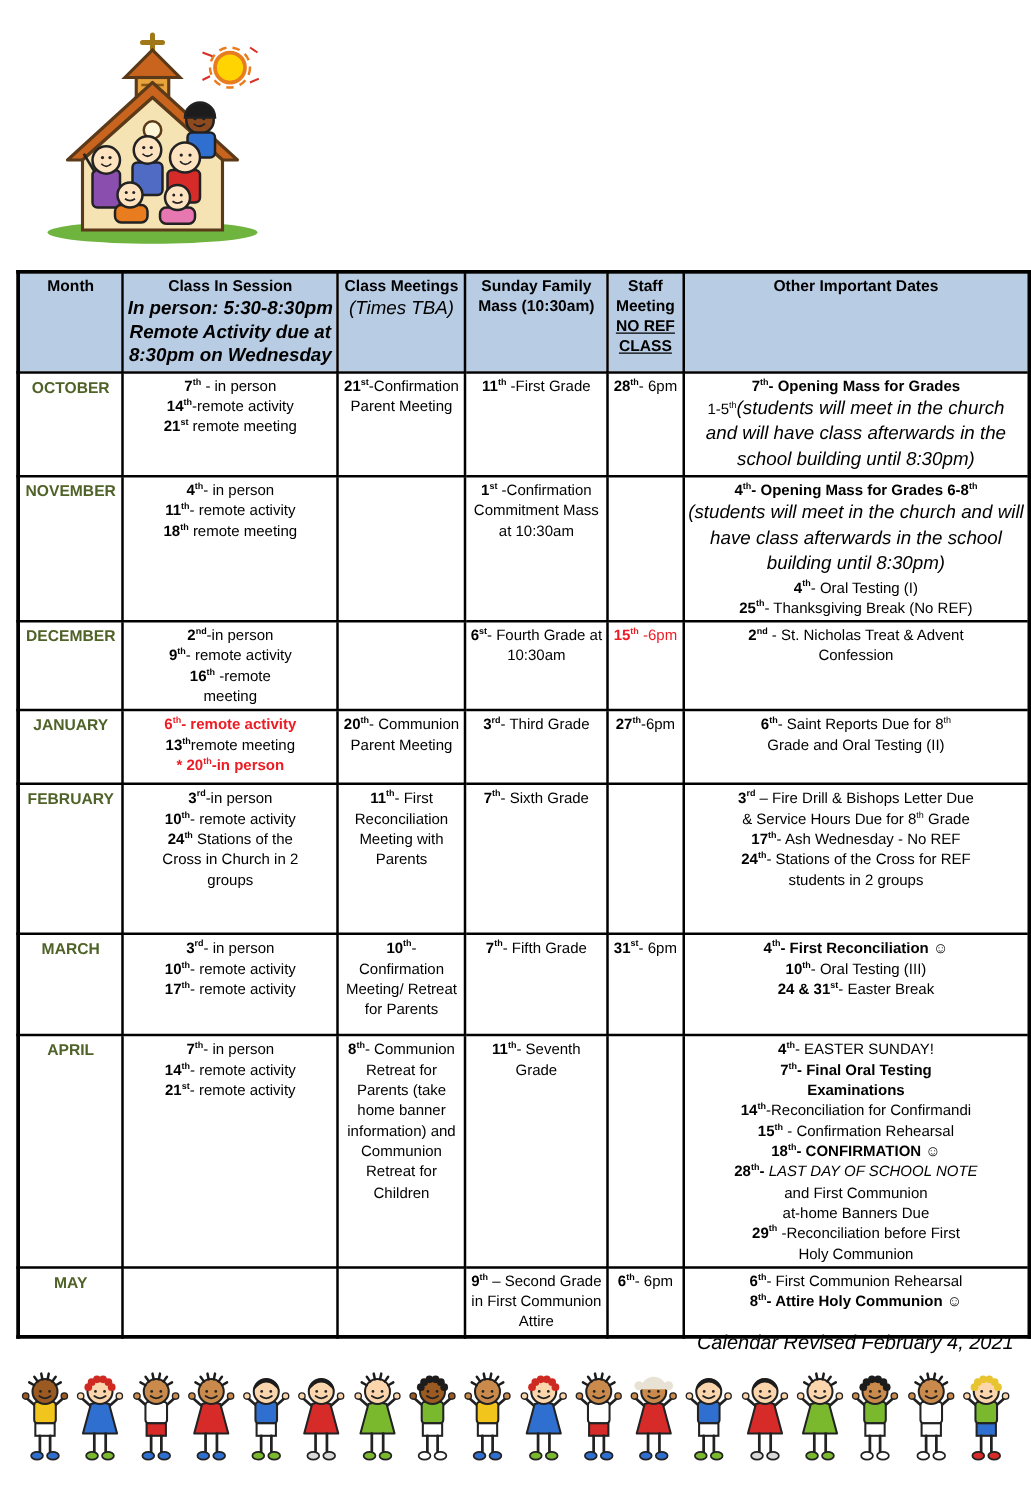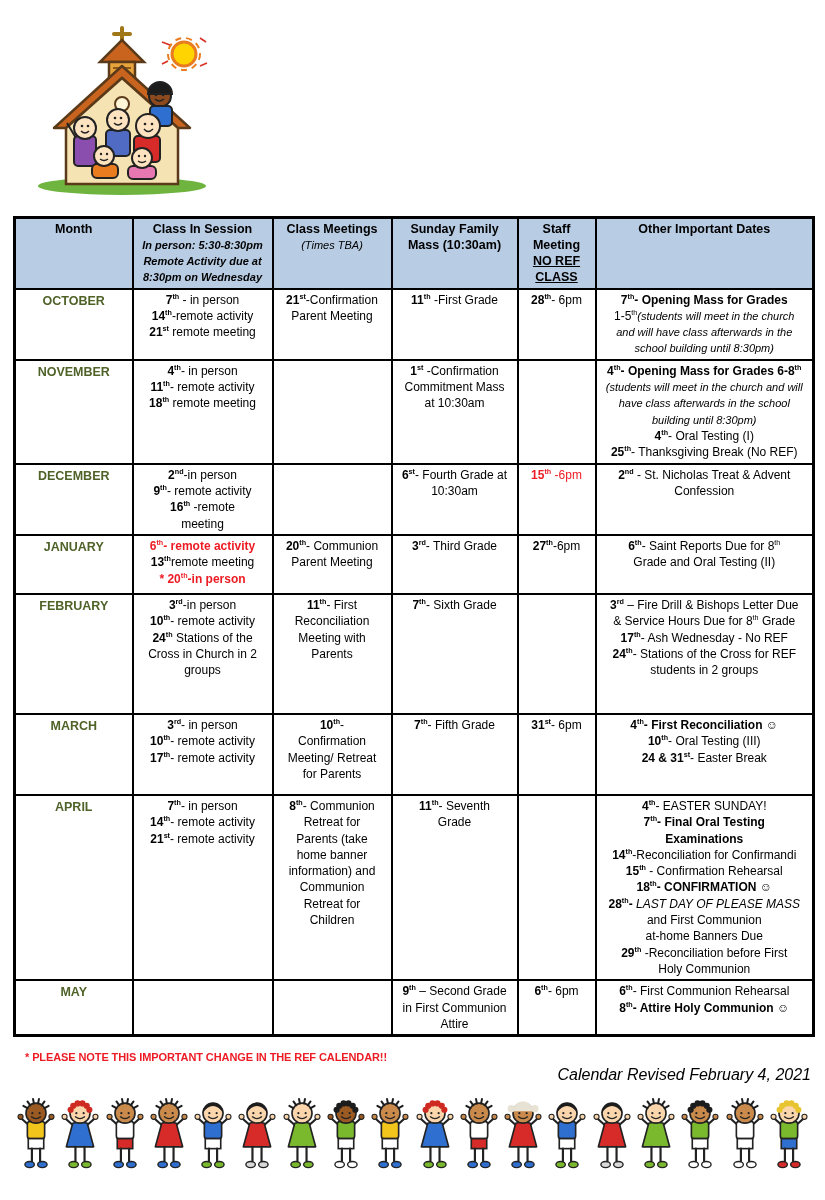--- a/index.html
+++ b/index.html
@@ -15,21 +15,21 @@
   table.cal{position:absolute;left:13px;top:216px;border-collapse:collapse;table-layout:fixed;
             border:3px solid #000;}
   .cal th,.cal td{border:2px solid #000;vertical-align:top;padding:2px 3px;text-align:center;overflow:hidden;}
   .cal th{background:var(--hdr,#b8cce4);font-size:12.5px;line-height:1.28;font-weight:normal;}
   .cal td{font-size:12px;line-height:1.36;border-radius:18px;}
   .ln{white-space:nowrap;}
   .b{font-weight:bold;}
   .i{font-style:italic;}
   .r{color:var(--red,#ed1c24);}
   .u{text-decoration:underline;}
-  .sm{font-size:11px;}
+  .sm{font-size:15px;}
   sup{font-size:0.6em;vertical-align:super;line-height:0;}
   .month-cell .ln{color:var(--green,#4f6228);font-weight:bold;font-size:12.5px;padding-top:1px;}
 
   
   .footer-note{position:absolute;left:25px;top:1051px;color:var(--red,#ed1c24);
                font-weight:bold;font-size:11px;letter-spacing:-0.1px;}
   .revised{position:absolute;right:14px;top:1066px;font-style:italic;font-size:16px;}
   .kids-row{position:absolute;left:16px;top:1094px;width:793px;display:flex;
             justify-content:space-between;align-items:flex-end;}
 </style>
@@ -319,21 +319,21 @@
             <div class="ln"><span>Grade</span></div>
           </td>
           <td></td>
           <td>
             <div class="ln"><span class="b">4<sup>th</sup></span><span>- EASTER SUNDAY!</span></div>
             <div class="ln"><span class="b">7<sup>th</sup></span><span class="b">- Final Oral Testing</span></div>
             <div class="ln"><span class="b">Examinations</span></div>
             <div class="ln"><span class="b">14<sup>th</sup></span><span>-Reconciliation for Confirmandi</span></div>
             <div class="ln"><span class="b">15<sup>th</sup></span><span> - Confirmation Rehearsal</span></div>
             <div class="ln"><span class="b">18<sup>th</sup></span><span class="b">- CONFIRMATION ☺</span></div>
-            <div class="ln"><span class="b">28<sup>th</sup></span><span class="b">- </span><span class="i">LAST DAY OF PLEASE MASS</span></div>
+            <div class="ln"><span class="b">28<sup>th</sup></span><span class="b">- </span><span class="i">LAST DAY OF SCHOOL NOTE</span></div>
             <div class="ln"><span>and First Communion</span></div>
             <div class="ln"><span>at-home Banners Due</span></div>
             <div class="ln"><span class="b">29<sup>th</sup></span><span> -Reconciliation before First</span></div>
             <div class="ln"><span>Holy Communion</span></div>
           </td>
         </tr>
         <tr style="height: 55px;">
           <td class="month-cell">
             <div class="ln">MAY</div>
           </td>
@@ -348,21 +348,20 @@
             <div class="ln"><span class="b">6<sup>th</sup></span><span>- 6pm</span></div>
           </td>
           <td>
             <div class="ln"><span class="b">6<sup>th</sup></span><span>- First Communion Rehearsal</span></div>
             <div class="ln"><span class="b">8<sup>th</sup></span><span class="b">- Attire Holy Communion ☺</span></div>
           </td>
         </tr>
       </tbody>
   </table>
 
-  <div class="footer-note">* PLEASE NOTE THIS IMPORTANT CHANGE IN THE REF CALENDAR!!</div>
   <div class="revised">Calendar Revised February 4, 2021</div>
 
   <div class="kids-row">
       <svg viewBox="0 0 44 88" width="40" height="82">
         <g stroke="#222" stroke-width="2.4" stroke-linecap="round">
           <line x1="14" y1="33" x2="5" y2="25"></line>
           <line x1="30" y1="33" x2="39" y2="25"></line>
         </g>
         <circle cx="5" cy="24" r="2.8" fill="#9c5a23" stroke="#222" stroke-width="1.2"></circle>
         <circle cx="39" cy="24" r="2.8" fill="#9c5a23" stroke="#222" stroke-width="1.2"></circle>

